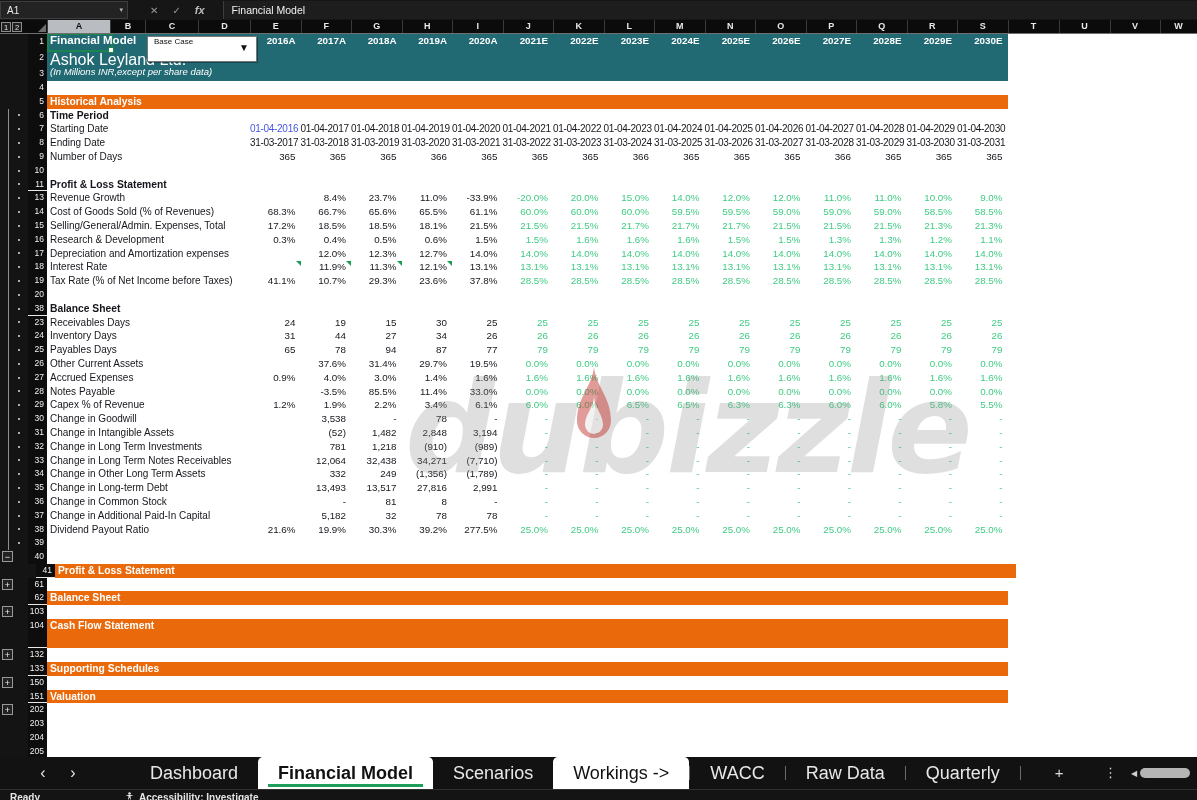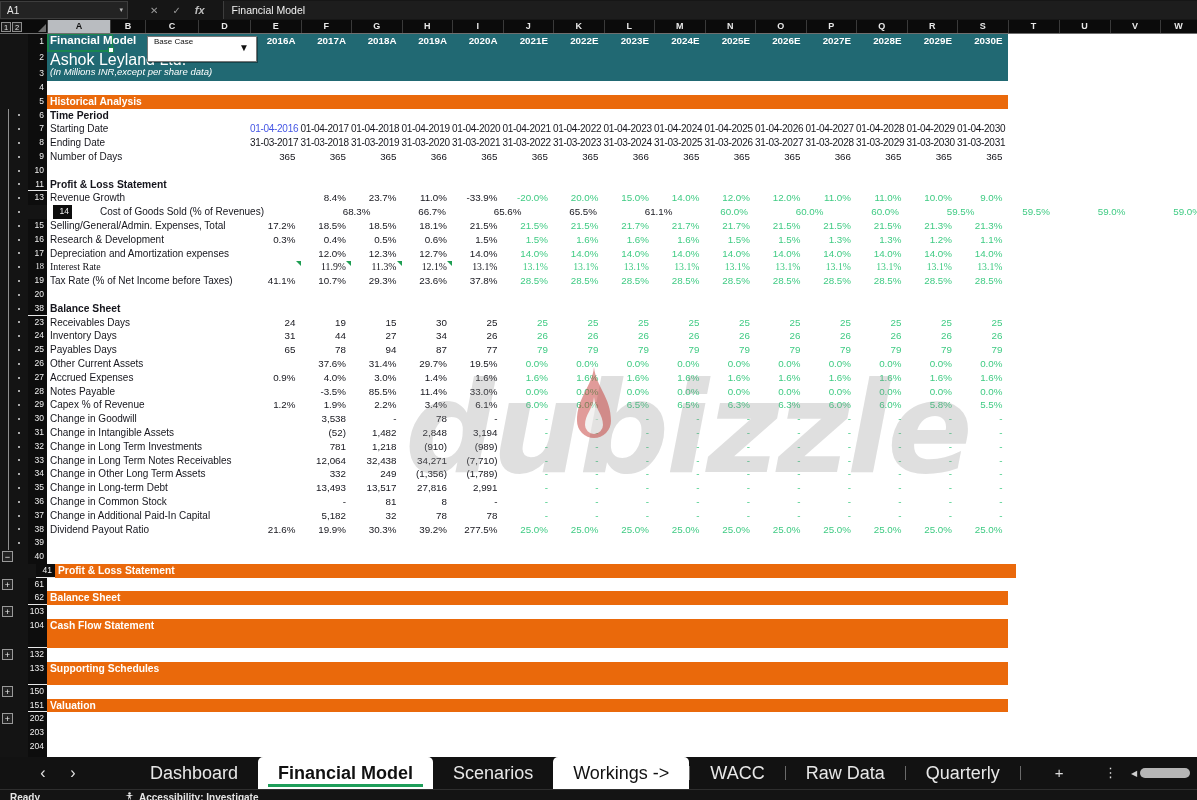--- a/index.html
+++ b/index.html
@@ -282,21 +282,21 @@
             <div class="cell"><span class="val v-green">20.0%</span></div>
             <div class="cell"><span class="val v-green">15.0%</span></div>
             <div class="cell"><span class="val v-green">14.0%</span></div>
             <div class="cell"><span class="val v-green">12.0%</span></div>
             <div class="cell"><span class="val v-green">12.0%</span></div>
             <div class="cell"><span class="val v-green">11.0%</span></div>
             <div class="cell"><span class="val v-green">11.0%</span></div>
             <div class="cell"><span class="val v-green">10.0%</span></div>
             <div class="cell"><span class="val v-green">9.0%</span></div>
           </div>
-          <div class="grid-row" style="height: 13.8px; gap: 25px;">
+          <div class="grid-row" style="height: 13.8px;">
             <div class="gutter-cell g-line">
               <span class="g-dot"></span>
             </div>
             <div class="rownum">14</div>
             <div class="labelcell">Cost of Goods Sold (% of Revenues)</div>
             <div class="cell"><span class="val v-black">68.3%</span></div>
             <div class="cell"><span class="val v-black">66.7%</span></div>
             <div class="cell"><span class="val v-black">65.6%</span></div>
             <div class="cell"><span class="val v-black">65.5%</span></div>
             <div class="cell"><span class="val v-black">61.1%</span></div>
@@ -370,21 +370,21 @@
             <div class="cell"><span class="val v-green">14.0%</span></div>
             <div class="cell"><span class="val v-green">14.0%</span></div>
             <div class="cell"><span class="val v-green">14.0%</span></div>
             <div class="cell"><span class="val v-green">14.0%</span></div>
             <div class="cell"><span class="val v-green">14.0%</span></div>
             <div class="cell"><span class="val v-green">14.0%</span></div>
             <div class="cell"><span class="val v-green">14.0%</span></div>
             <div class="cell"><span class="val v-green">14.0%</span></div>
             <div class="cell"><span class="val v-green">14.0%</span></div>
           </div>
-          <div class="grid-row" style="height: 13.8px; font-family: Liberation Serif, serif;">
+          <div class="grid-row" style="height: 13.8px;">
             <div class="gutter-cell g-line">
               <span class="g-dot"></span>
             </div>
             <div class="rownum">18</div>
             <div class="labelcell">Interest Rate</div>
             <div class="cell"><span class="val v-black"></span><span class="flag"></span></div>
             <div class="cell"><span class="val v-black">11.9%</span><span class="flag"></span></div>
             <div class="cell"><span class="val v-black">11.3%</span><span class="flag"></span></div>
             <div class="cell"><span class="val v-black">12.1%</span><span class="flag"></span></div>
             <div class="cell"><span class="val v-black">13.1%</span></div>
@@ -824,21 +824,21 @@
             <div class="gutter-cell"></div>
             <div class="rownum hb">104</div>
             <div class="banner">Cash Flow Statement</div>
           </div>
           <div class="grid-row" style="height: 13.8px;">
             <div class="gutter-cell">
               <span class="g-box">+</span>
             </div>
             <div class="rownum">132</div>
           </div>
-          <div class="grid-row" style="height: 23px;">
+          <div class="grid-row" style="height: 14px;">
             <div class="gutter-cell"></div>
             <div class="rownum hb">133</div>
             <div class="banner">Supporting Schedules</div>
           </div>
           <div class="grid-row" style="height: 13.8px;">
             <div class="gutter-cell">
               <span class="g-box">+</span>
             </div>
             <div class="rownum">150</div>
           </div>

